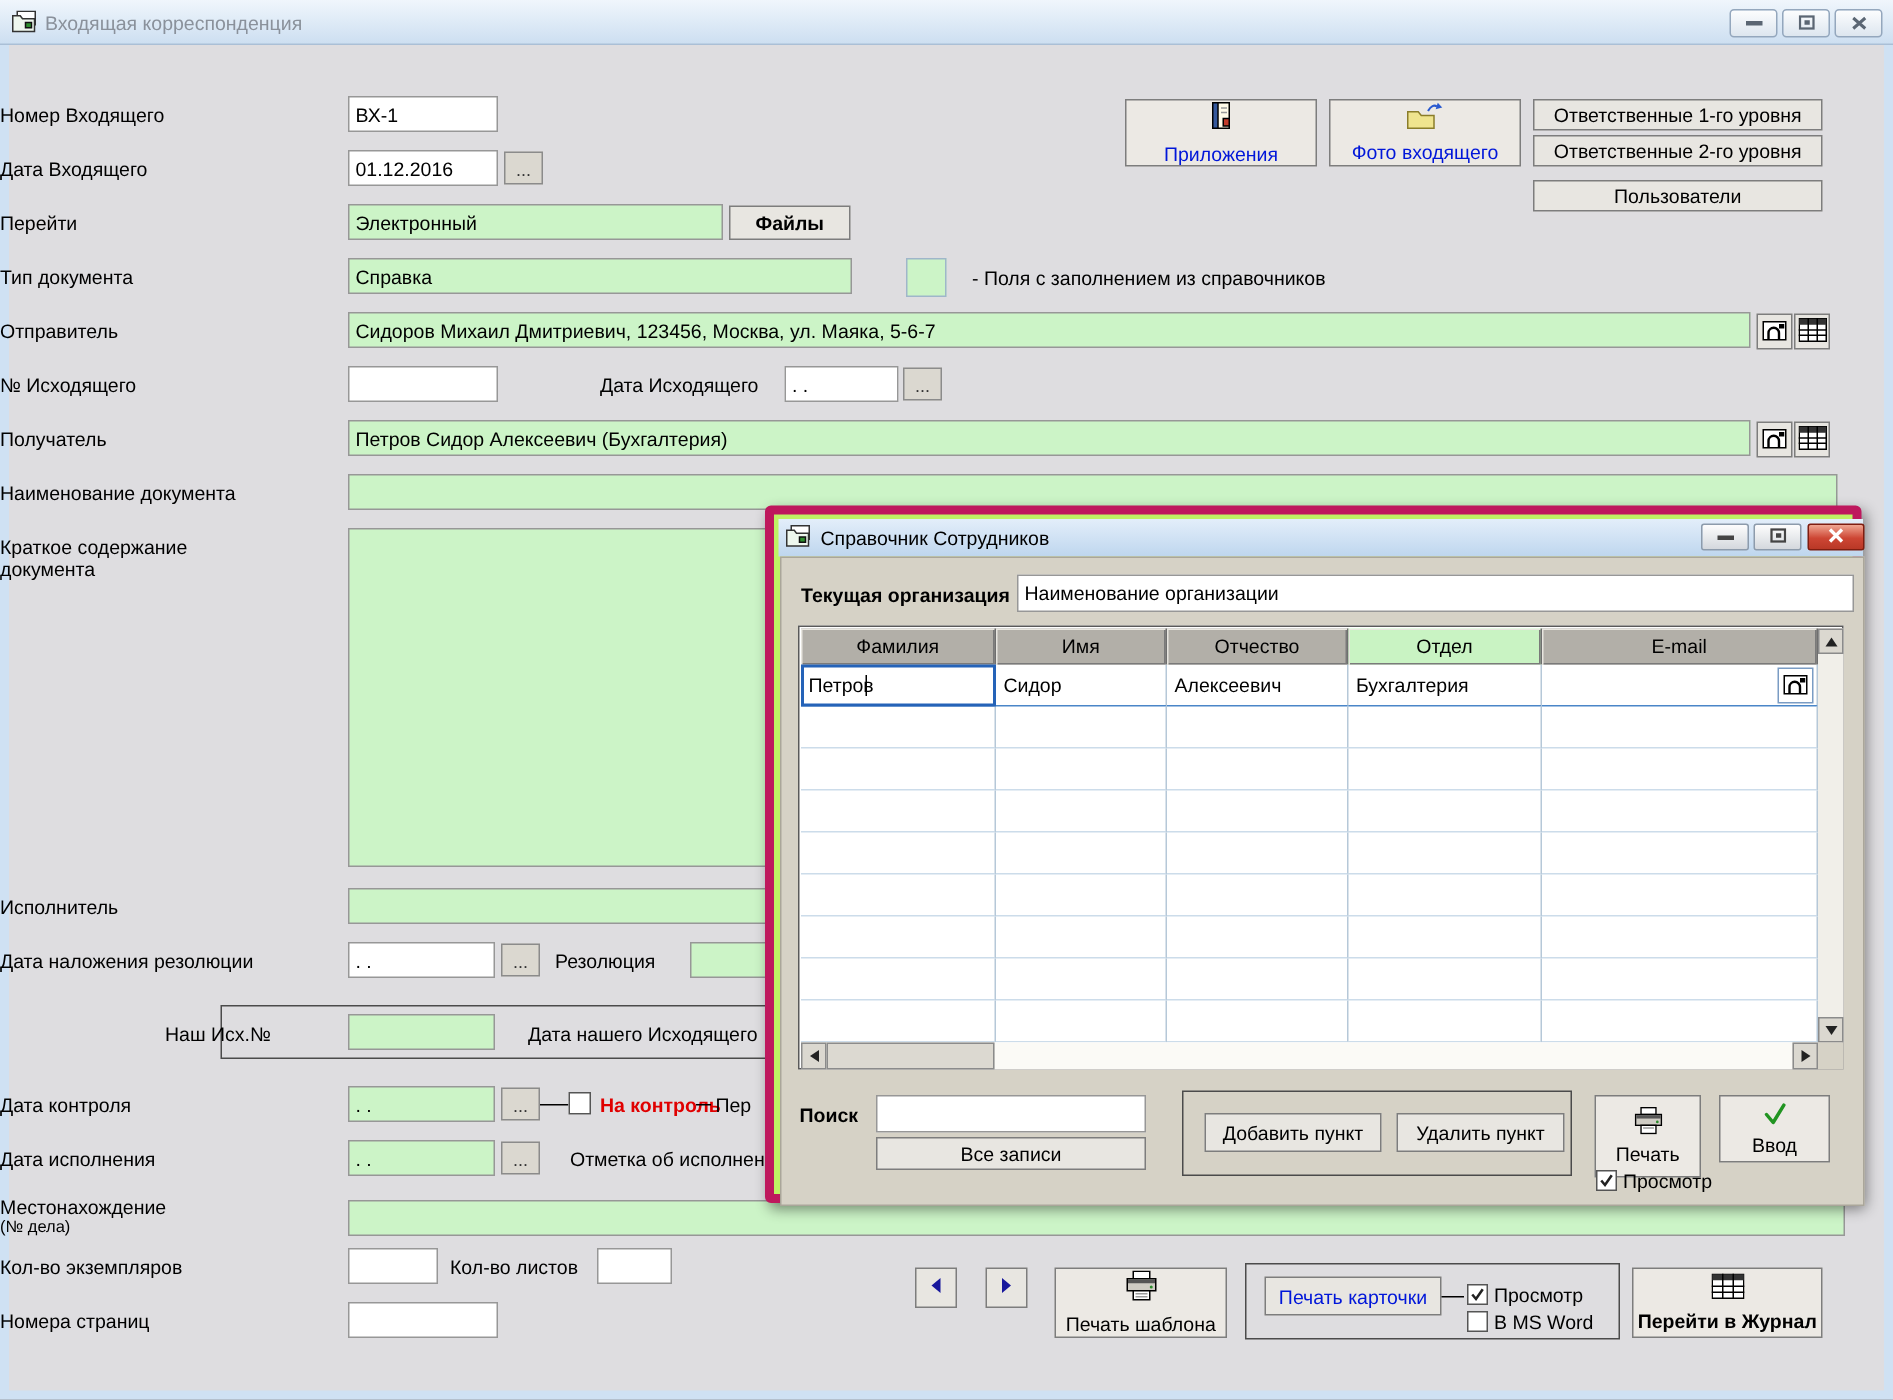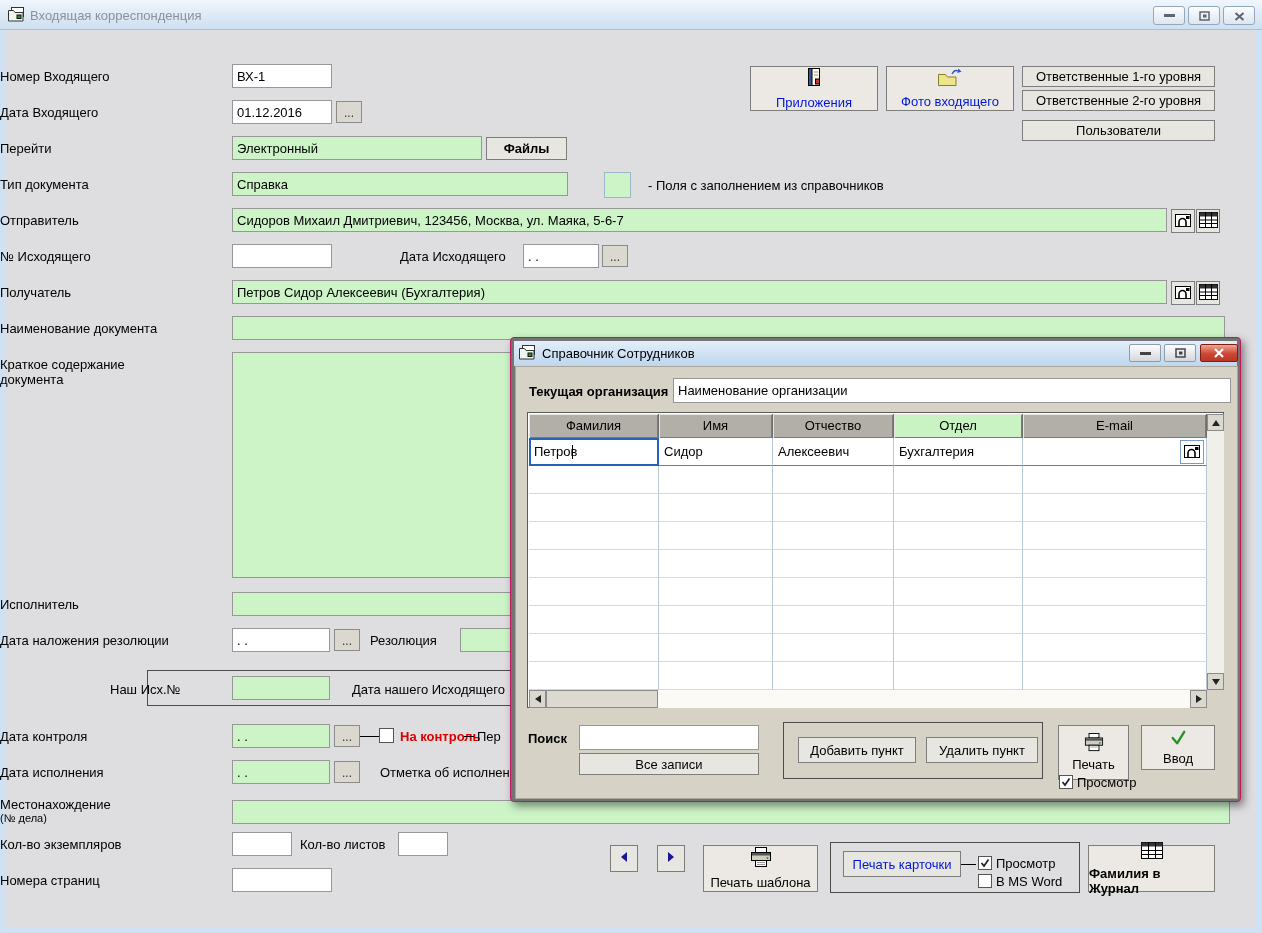--- a/index.html
+++ b/index.html
@@ -22,21 +22,21 @@
   .bigbtn{background:#ece9e4;border:1px solid #7d7d7d;display:flex;flex-direction:column;align-items:center;justify-content:center;gap:4px;font-size:13px;}
   .bigbtn .cap{font-size:13px;}
   .groupbox{border:1px solid #4b4b4b;background:transparent;}
   .hline{border-top:1px solid #000;height:0;}
   .checkbox{width:14px;height:14px;background:#fff;border:1px solid #555;display:flex;align-items:center;justify-content:center;}
   .checkbox svg{visibility:hidden;}
   .checkbox.checked svg{visibility:visible;}
   .red{color:#e00000;font-weight:bold;}
   .bold{font-weight:bold;}
   
-  #dialog{left:510px;top:337px;width:731px;height:465px;background:#737373;border:1px solid #be185d;border-radius:4px;box-shadow:3px 4px 9px rgba(0,0,0,.45);z-index:10;}
+  #dialog{left:510px;top:337px;width:731px;height:465px;background:#bef264;border:6px solid #be185d;border-radius:4px;box-shadow:3px 4px 9px rgba(0,0,0,.45);z-index:10;}
   #dlg-titlebar{left:3px;top:3px;width:723px;height:25px;background:linear-gradient(#e3eefa,#bed6ee);}
   .dlgbtn{width:32px;height:18px;background:linear-gradient(#fdfdfd,#d4d8dd);border:1px solid #8d9bab;border-radius:2px;display:flex;align-items:center;justify-content:center;}
   .dlgbtn.close{width:38px;background:linear-gradient(#f0a692,#cd4634 55%,#b93826);border:1px solid #7e1d10;}
   #dlg-client{left:4px;top:28px;width:723px;height:433px;background:#d6d2c6;border:1px solid #aaa69a;}
   
   #emp-table{left:16px;top:74px;width:697px;height:296px;background:#fff;border:1px solid #5a5a5a;}
   #emp-head{position:absolute;left:1px;top:1px;width:678px;height:24px;display:flex;}
   #emp-body{position:absolute;left:1px;top:25px;width:678px;height:252px;overflow:hidden;}
   .th{box-sizing:border-box;background:#b2afa8;font-size:13px;text-align:center;padding-top:4px;border-right:1px solid #6f6f6f;box-shadow:inset 1px 1px 0 #e8e6df,inset -1px -1px 0 #7a7a7a;overflow:hidden;}
   .th.green-h{background:#c9f3c3;}
@@ -264,21 +264,21 @@
 
   <div class="abs bigbtn" style="left:1088px;top:845px;width:127px;height:47px;">
     <span><svg width="22" height="17" viewBox="0 0 22 17">
           <rect x="0.5" y="0.5" width="21" height="16" fill="#fff" stroke="#000"></rect>
           <rect x="0.5" y="0.5" width="21" height="4" fill="#333"></rect>
           <line x1="7.5" y1="0" x2="7.5" y2="17" stroke="#000"></line>
           <line x1="14.5" y1="0" x2="14.5" y2="17" stroke="#000"></line>
           <line x1="0" y1="8.5" x2="22" y2="8.5" stroke="#000"></line>
           <line x1="0" y1="12.5" x2="22" y2="12.5" stroke="#000"></line>
         </svg></span>
-    <span class="cap bold">Фамилия в Журнал</span>
+    <span class="cap bold">Перейти в Журнал</span>
   </div>
 
   <div class="abs" id="dialog">
     <div class="abs" id="dlg-titlebar">
       <span class="abs" style="left:5px;top:4px;">
         <svg width="16" height="15" viewBox="0 0 16 15">
             <rect x="3.5" y="0.5" width="12" height="9" fill="#fff" stroke="#333"></rect>
             <path d="M0.5,3.5 h5 l1.5,2 h8 v8.5 h-14.5 z" fill="#eef7ee" stroke="#333"></path>
             <rect x="9" y="8" width="4" height="3.5" fill="#2d8f2d" stroke="#111"></rect>
           </svg>

